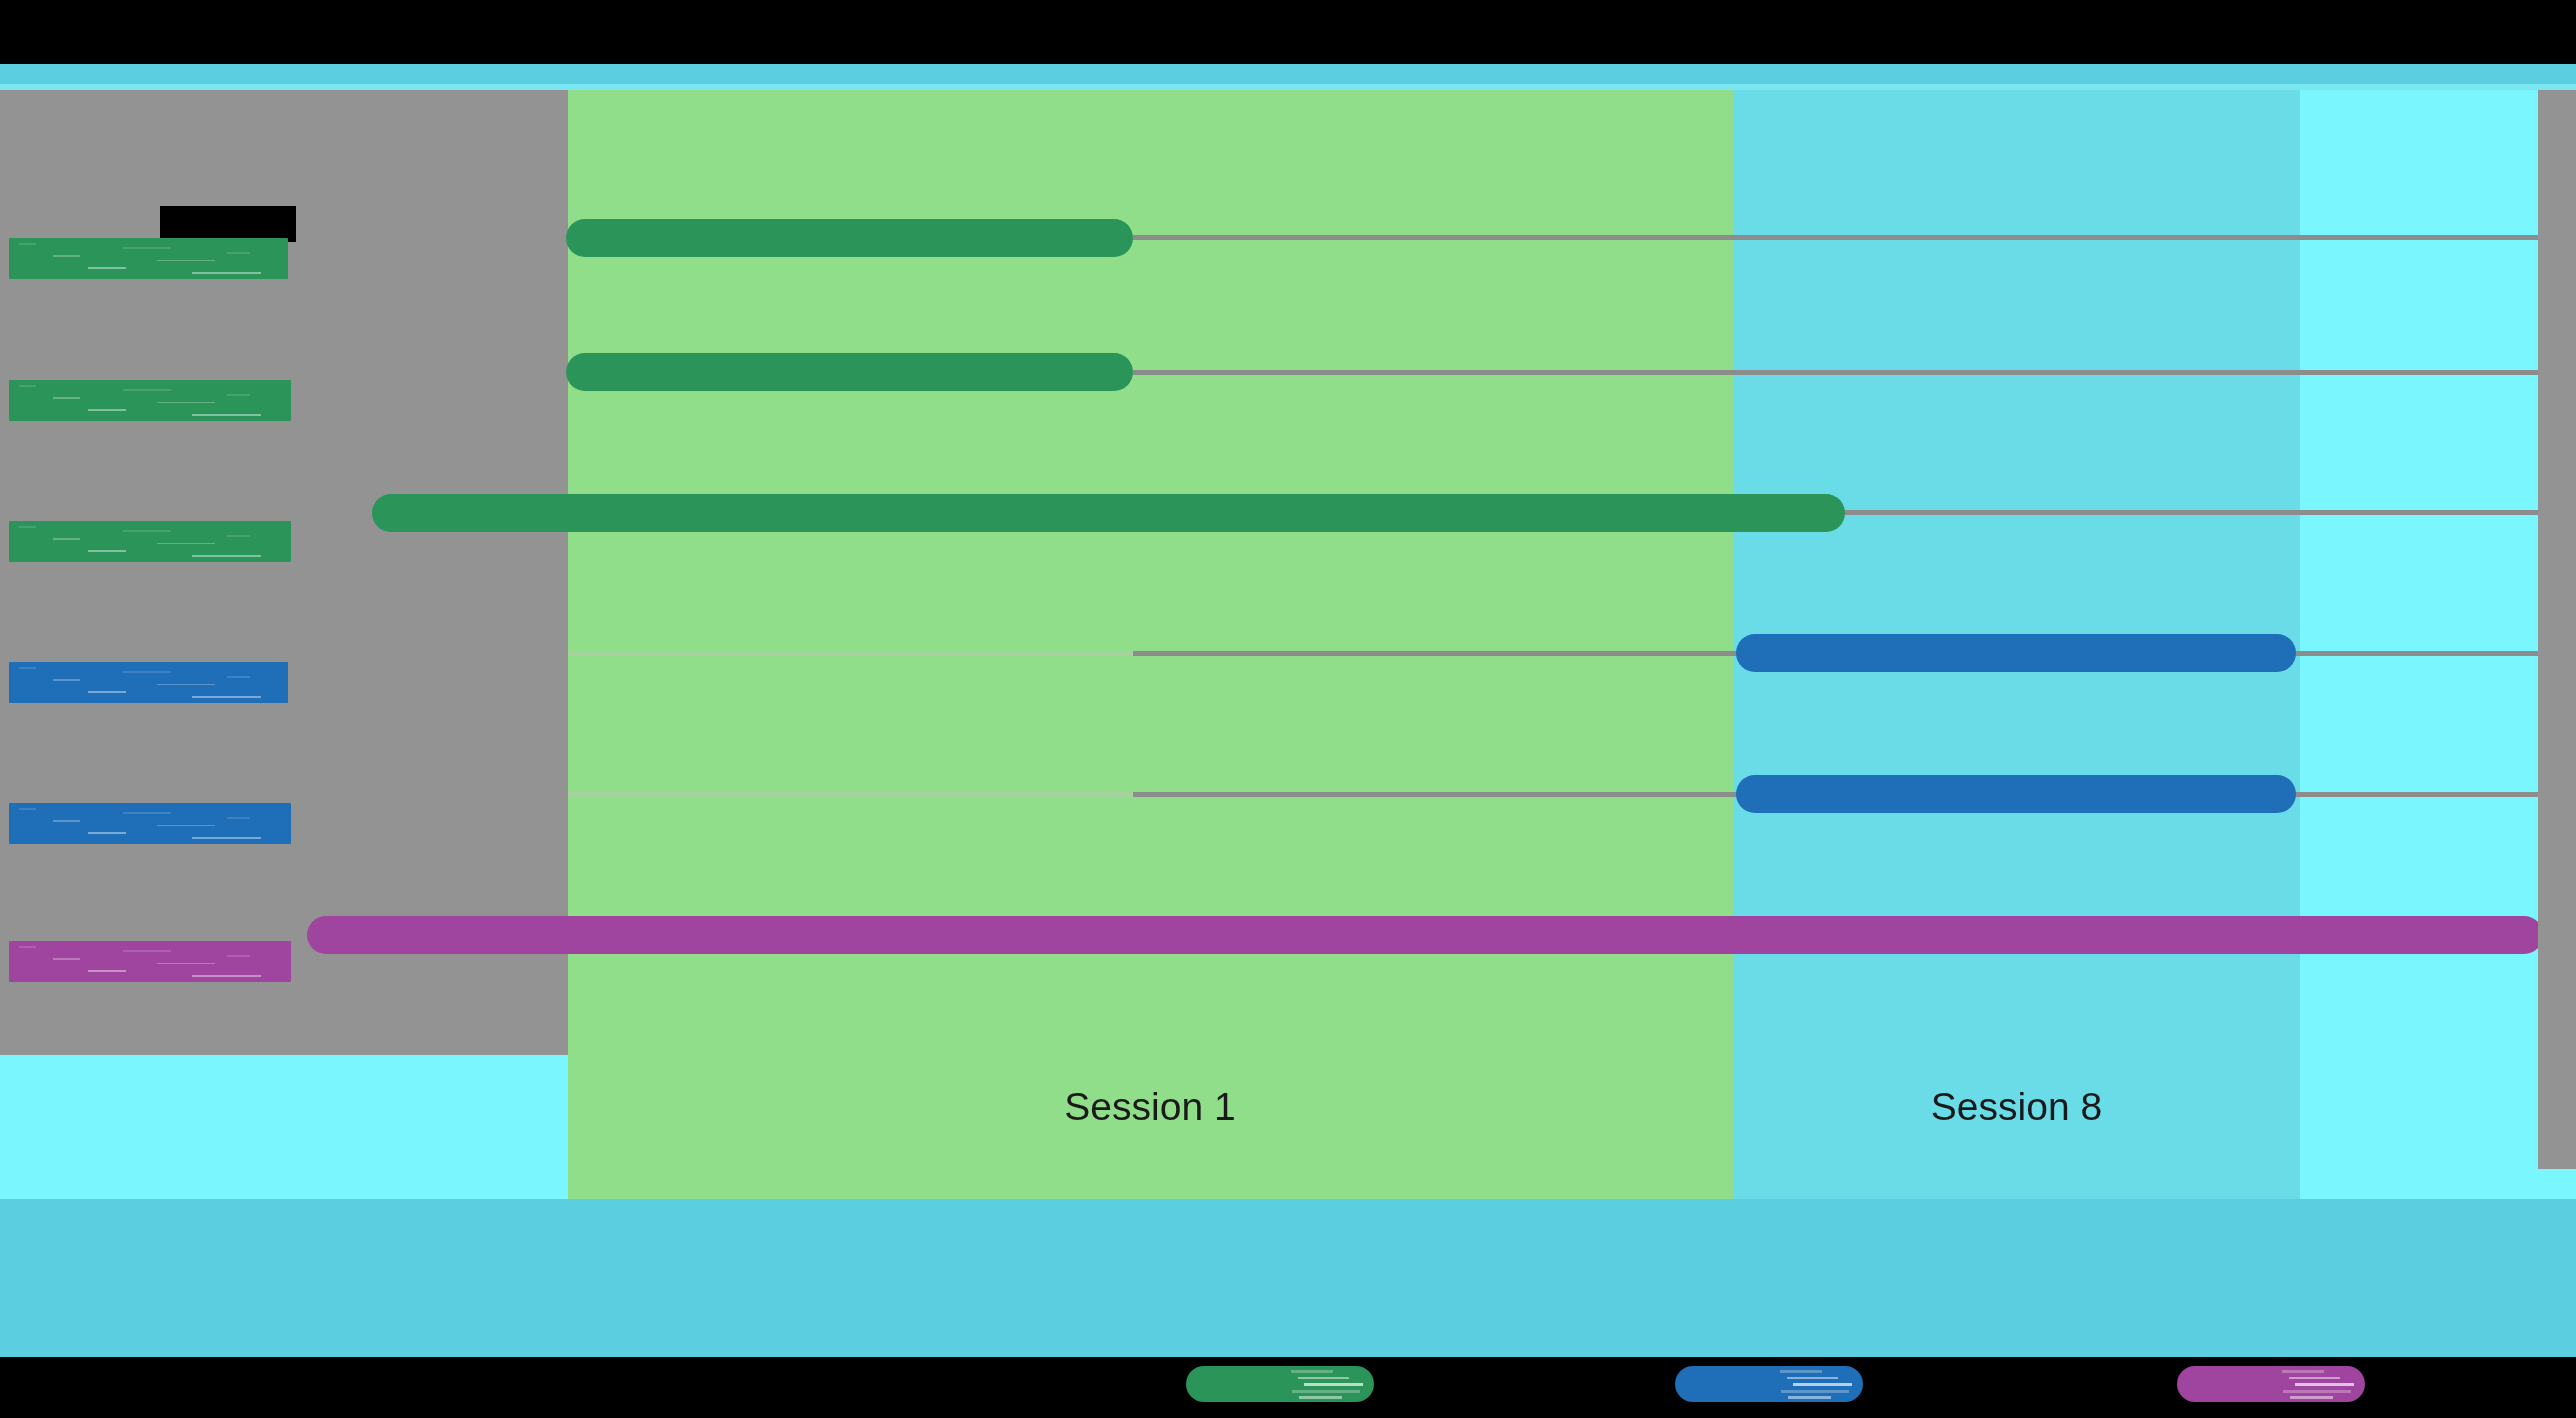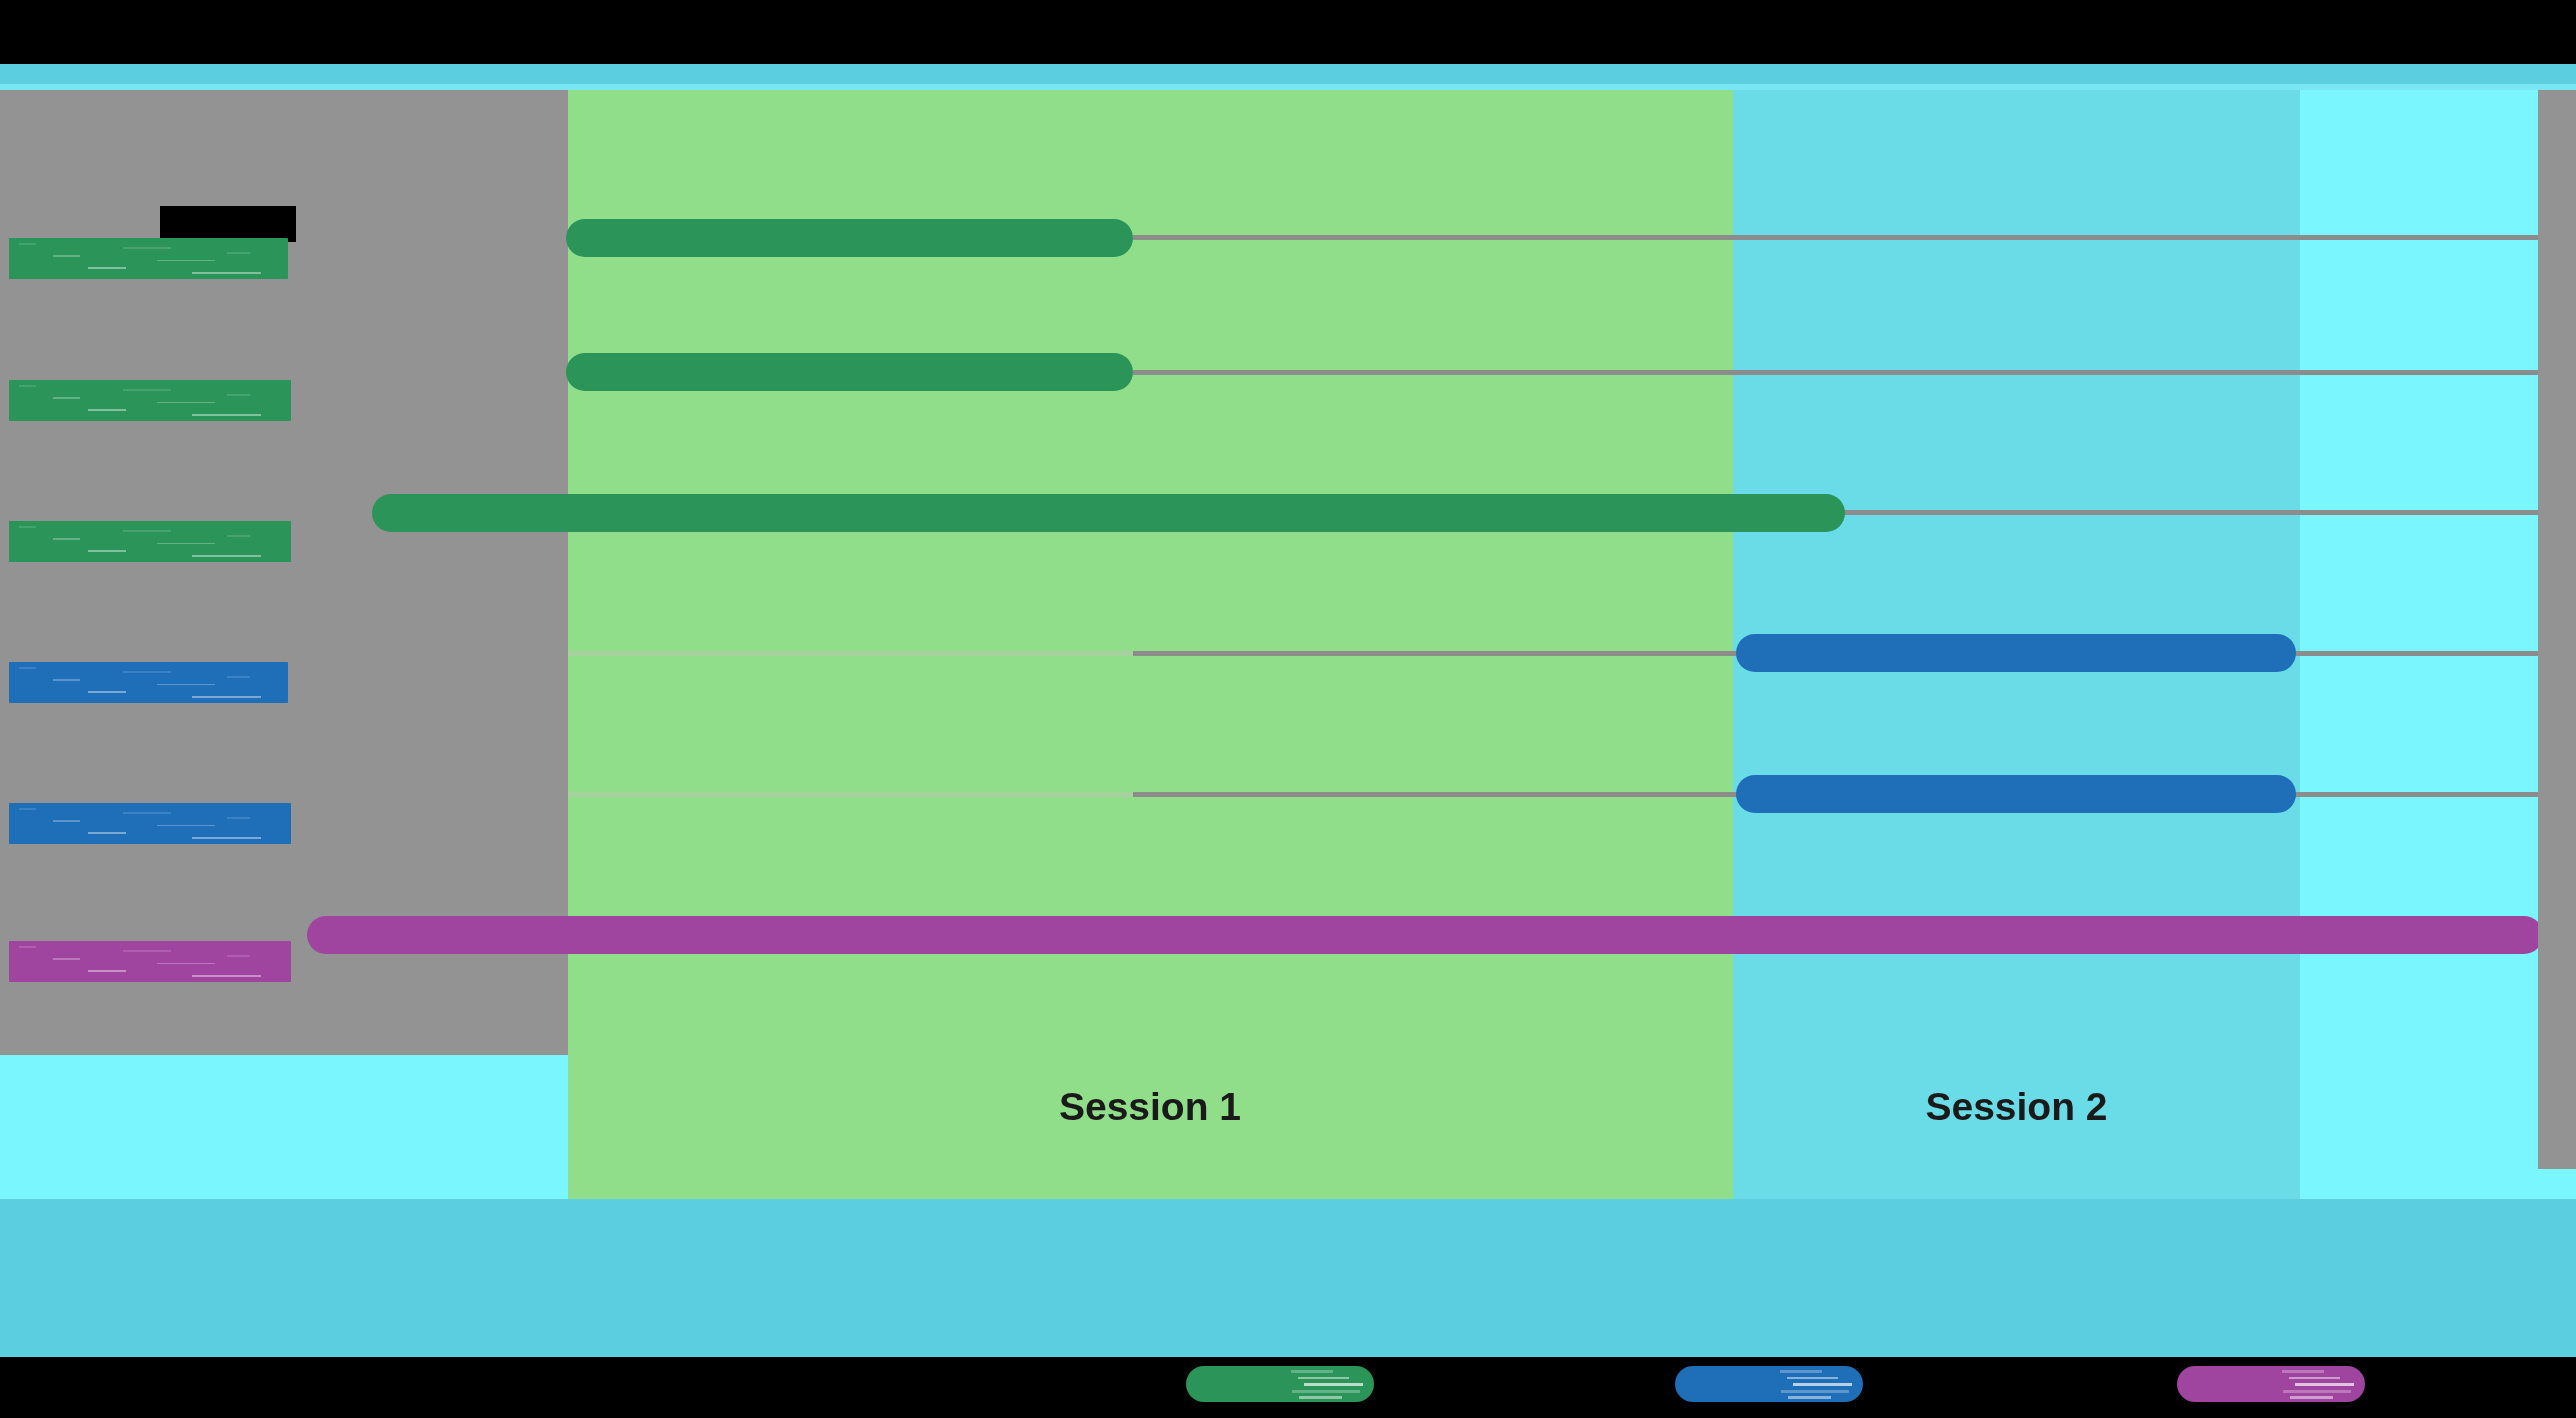--- a/index.html
+++ b/index.html
@@ -2,21 +2,21 @@
 <html style="font-size:15px"><head>
 <meta charset="utf-8">
 <style>
   * { box-sizing: border-box; margin: 0; padding: 0; }
   html, body {
     width: 2576px; height: 1419px;
     background: #000000;
     font-family: "Liberation Sans", sans-serif;
     overflow: hidden;
   }
-  #root { position: relative; width: 2576px; height: 1419px; background: #0f766e; font-weight: bold; }
+  #root { position: relative; width: 2576px; height: 1419px; background: #0f766e; }
 
   
   .top-black { position: absolute; left: 0; top: 0; width: 2576px; height: 64px; background: #000000; }
   .top-accent { position: absolute; left: 0; top: 64px; width: 2576px; height: 20.6px; background: #5BCFE0; }
   .top-accent-2 { position: absolute; left: 0; top: 84px; width: 2576px; height: 5.6px; background: #79E6F2; }
 
   
   .plot { position: absolute; left: 0; top: 90px; width: 2576px; height: 1109px; }
 
   
@@ -176,21 +176,21 @@
         <div class="bar" style="left: 566px; width: 567px; top: 129px; background: rgb(42, 148, 89);"></div>
         <div class="bar" style="left: 566px; width: 567px; top: 263px; background: rgb(42, 148, 89);"></div>
         <div class="bar" style="left: 372px; width: 1473px; top: 404px; background: rgb(42, 148, 89);"></div>
         <div class="bar" style="left: 1736px; width: 560px; top: 544px; background: rgb(30, 110, 184);"></div>
         <div class="bar" style="left: 1736px; width: 560px; top: 685px; background: rgb(30, 110, 184);"></div>
         <div class="bar" style="left: 307px; width: 2236px; top: 826px; background: rgb(160, 69, 159);"></div>
       </div>
 
     <div id="band-labels">
         <div class="band-label" style="left: 567px; width: 1166px;">Session 1</div>
-        <div class="band-label" style="left: 1733px; width: 567px;">Session 2</div>
+        <div class="band-label" style="left: 1733px; width: 567px;">Session 8</div>
       </div>
   </div>
 
   <div class="right-strip"></div>
 
   <div class="footer"></div>
 
   <div class="legend">
     <div id="legend-items">
         <div class="legend-item" style="left: 1186px;">

